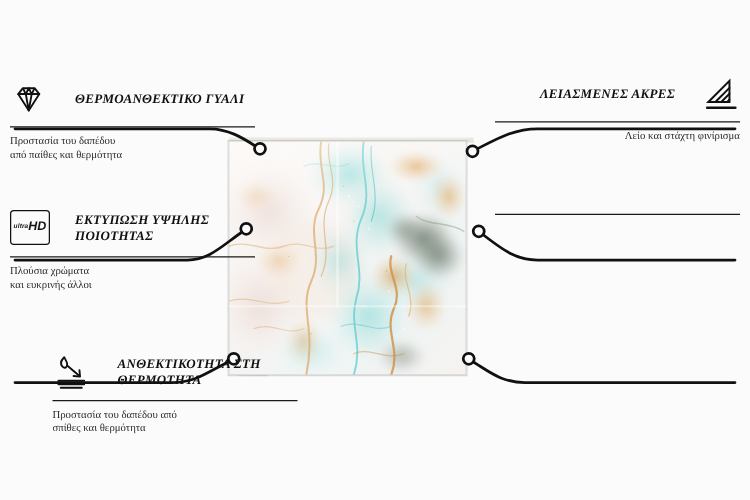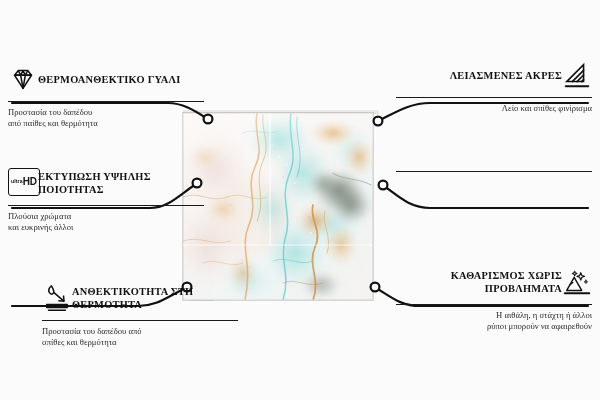--- a/index.html
+++ b/index.html
@@ -49,21 +49,21 @@
 
   
   .connectors{position:absolute;inset:0;pointer-events:none;}
 
   
   .feature{position:absolute;width:196px;}
   .f-left{left:8px;text-align:left;}
   .f-right{right:8px;text-align:right;}
 
   .f-head{
-    display:flex;align-items:center;gap:0;min-height:34px;
+    display:flex;align-items:center;gap:22px;min-height:34px;font-style:italic;
   }
   .f-right .f-head{flex-direction:row-reverse;}
 
   .f-title{
     font-family:"Liberation Serif", serif;
     font-size:10.4px;line-height:13px;font-weight:700;
     letter-spacing:.25px;color:#111;
     text-transform:uppercase;
   }
   .rule{
@@ -312,40 +312,21 @@
           <path d="M11 23 L23 11"></path>
           <path d="M16 23 L23 16"></path>
           <path d="M21 23 L23 21"></path>
           <path d="M4 28 H28" stroke-width="2.2"></path>
         </svg>
       </span>
       <span class="f-title">ΛΕΙΑΣΜΕΝΕΣ
 ΑΚΡΕΣ</span>
     </div>
     <div class="rule"></div>
-    <div class="f-body">Λείο και σπίθες φινίρισμα</div>
+    <div class="f-body">Λείο και στάχτη φινίρισμα</div>
   </div>
 
   <div class="feature f-right" style="top:166px;">
     <div class="rule"></div>
   </div>
 
-  <div class="feature f-right" style="top:265px;">
-    <div class="f-head">
-      <span class="icon">
-        <svg viewBox="0 0 32 32" fill="none" stroke="#111" stroke-width="1.5" stroke-linecap="round" stroke-linejoin="round">
-          <path d="M5 25 L13 11 L21 25 Z"></path>
-          <path d="M8.5 19 L11.5 16.5"></path>
-          <path d="M3 28 H29" stroke-width="2.2"></path>
-          <path d="M20 6 L21.2 9 L24 10 L21.2 11 L20 14 L18.8 11 L16 10 L18.8 9 Z" stroke-width="1.2"></path>
-          <path d="M13.5 4.5 L14.2 6.2 L16 7 L14.2 7.8 L13.5 9.5 L12.8 7.8 L11 7 L12.8 6.2 Z" stroke-width="1.1"></path>
-          <path d="M25.5 14 L26 15.3 L27.3 15.8 L26 16.3 L25.5 17.6 L25 16.3 L23.7 15.8 L25 15.3 Z" stroke-width="1"></path>
-        </svg>
-      </span>
-      <span class="f-title">ΚΑΘΑΡΙΣΜΟΣ ΧΩΡΙΣ
-ΠΡΟΒΛΗΜΑΤΑ</span>
-    </div>
-    <div class="rule"></div>
-    <div class="f-body">Η αιθάλη, η στάχτη ή άλλοι
-ρύποι μπορούν να αφαιρεθούν</div>
-  </div>
 
 </div>
 
 </body></html>

